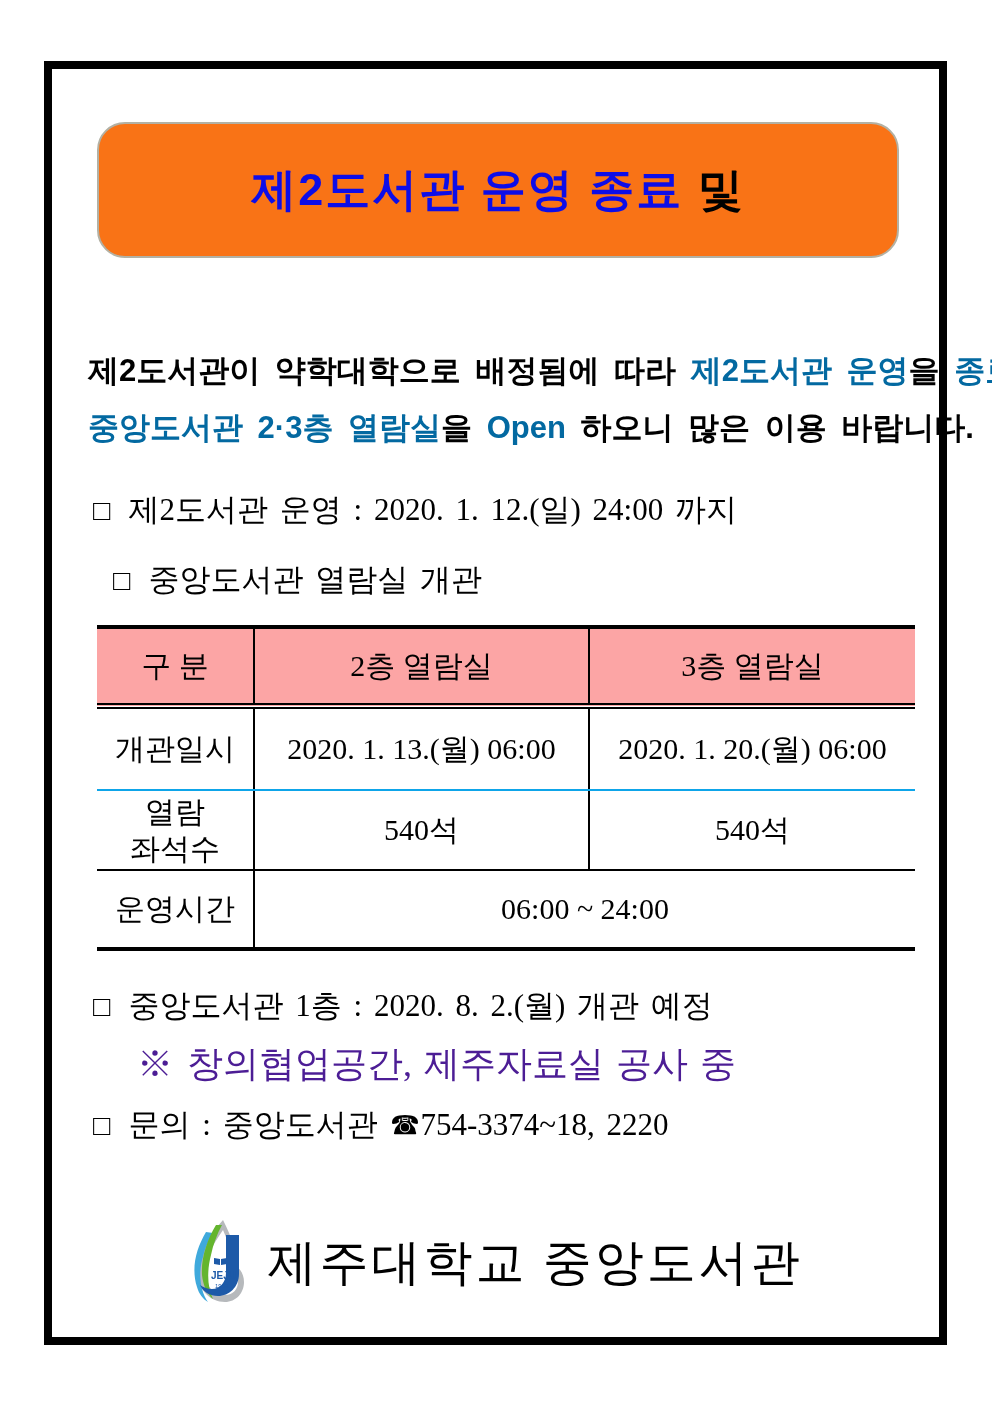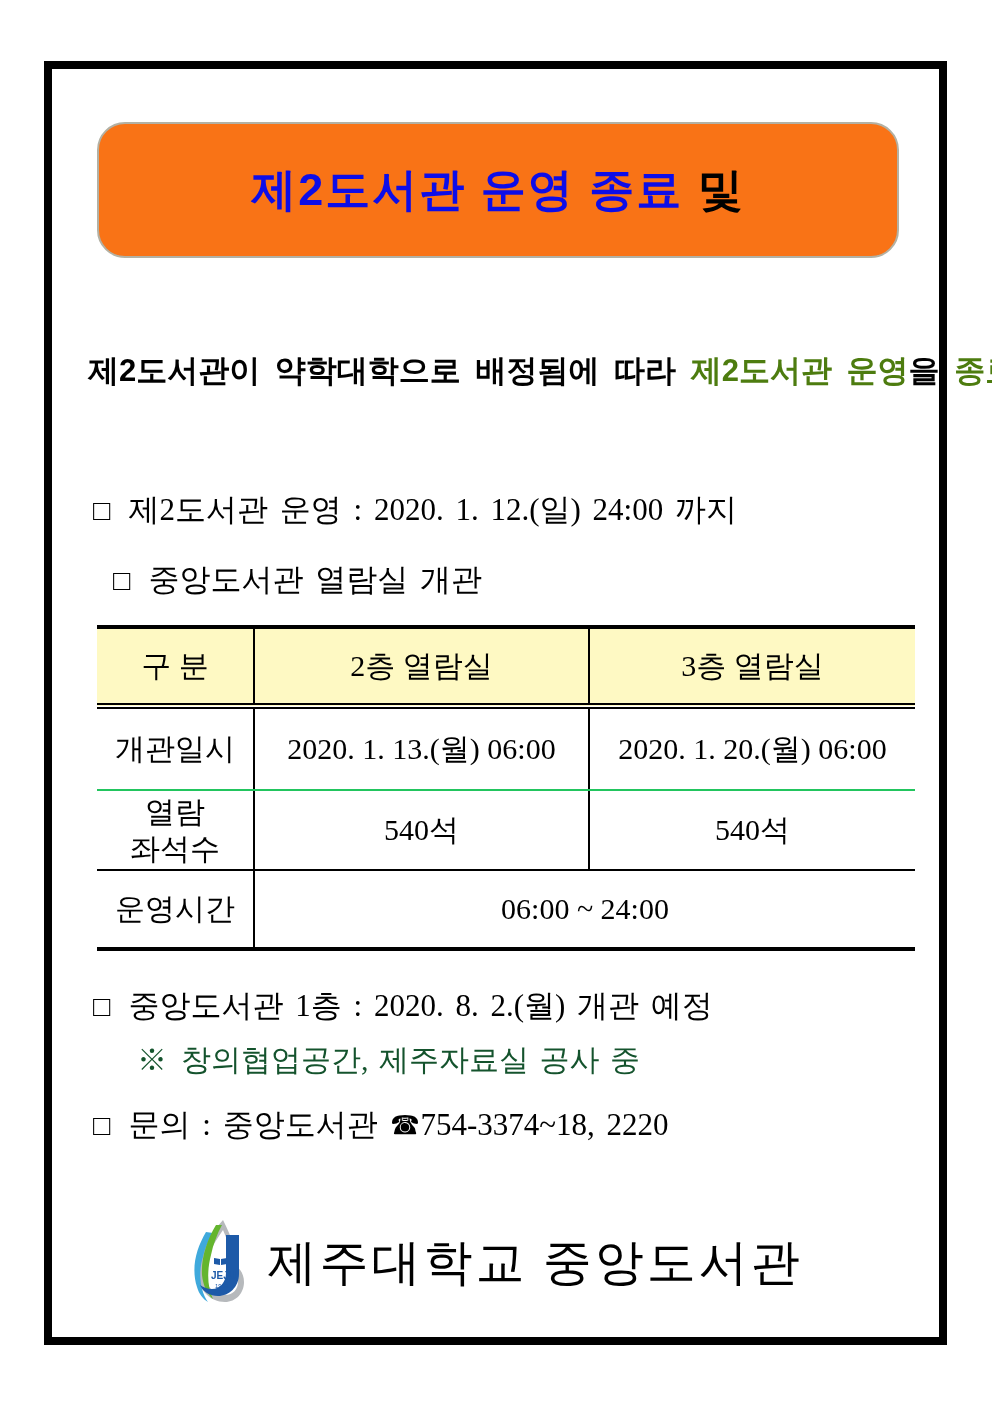--- a/index.html
+++ b/index.html
@@ -40,60 +40,60 @@
   .intro{
     position:absolute;left:88px;top:342px;width:830px;
     font-family:"Liberation Sans","DejaVu Sans",sans-serif;
     font-weight:bold;
     font-size:31px;
     line-height:57px;
     color:#000000;
     word-spacing:6px;
     white-space:nowrap;
   }
-  .red{color:#4d7c0f;}
+  .red{color:#0369a1;}
   .doc-item{
     position:absolute;left:93px;
     font-size:31px;
     color:#000000;
     white-space:nowrap;
     word-spacing:4px;
   }
   .doc-item .bullet{margin-right:18px;font-size:29px;}
   .note-item{
     position:absolute;left:137px;
-    font-size:30px;
-    color:#14532d;
+    font-size:36px;
+    color:#4c1d95;
     white-space:nowrap;
     word-spacing:3px;
   }
   .note-item .note-mark{margin-right:14px;}
   table.info{
     position:absolute;left:97px;top:625px;
     width:818px;
     border-collapse:collapse;
     table-layout:fixed;
   }
   table.info td,table.info th{
     font-size:30px;
     font-weight:normal;
     text-align:center;
     vertical-align:middle;
     padding:0;
     color:#000000;
   }
   table.info th{
-    background:#fef9c3;
+    background:#fca5a5;
     height:74px;
     border-top:4px solid #000;
     border-bottom:6px double #000;
   }
   col.c1{width:157px;} col.c2{width:335px;} col.c3{width:326px;}
   .vline-l{border-left:2px solid #000;}
-  td.r1{height:80px;border-bottom:2px solid #22c55e;}
+  td.r1{height:80px;border-bottom:2px solid #0ea5e9;}
   td.r2{height:78px;border-bottom:2px solid #000;}
   td.r3{height:76px;border-bottom:4px solid #000;}
   .two-line span{display:block;line-height:37px;}
   .footer{
     position:absolute;left:0;top:1216px;width:992px;
     display:flex;justify-content:center;align-items:center;
     gap:14px;
   }
   .footer .org{
     font-size:49px;
@@ -107,20 +107,21 @@
 <body>
 
 <div class="frame"></div>
 
 <div class="title-box">
   <div class="title-line"><span>제2도서관 운영 종료</span><span class="black"> 및</span></div>
 </div>
 
 <div class="intro">
   <div><span>제2도서관이 약학대학으로 배정됨에 따라 </span><span class="red">제2도서관 운영</span><span>을 </span><span class="red">종료</span></div>
+  <div><span class="red">중앙도서관 2·3층 열람실</span><span>을 </span><span class="red">Open</span><span> 하오니 많은 이용 바랍니다.</span></div>
 </div>
 
 <div class="doc-item" style="top:489px;">
   <span class="bullet">□</span><span>제2도서관 운영 : 2020. 1. 12.(일) 24:00 까지</span>
 </div>
 
 <div class="doc-item" style="top:559px;margin-left:20px;">
   <span class="bullet">□</span><span>중앙도서관 열람실 개관</span>
 </div>
 

